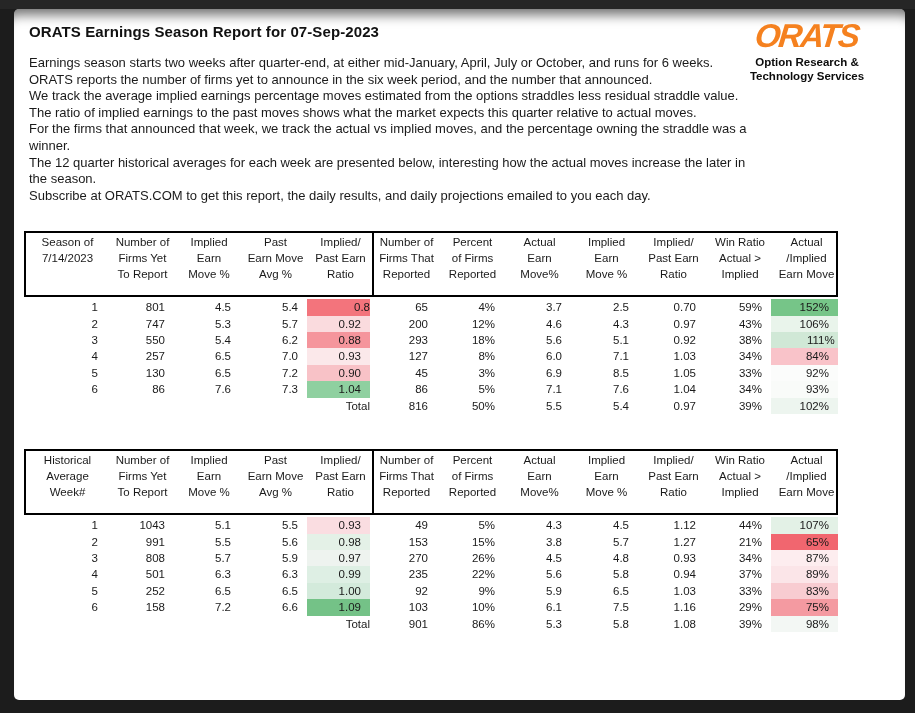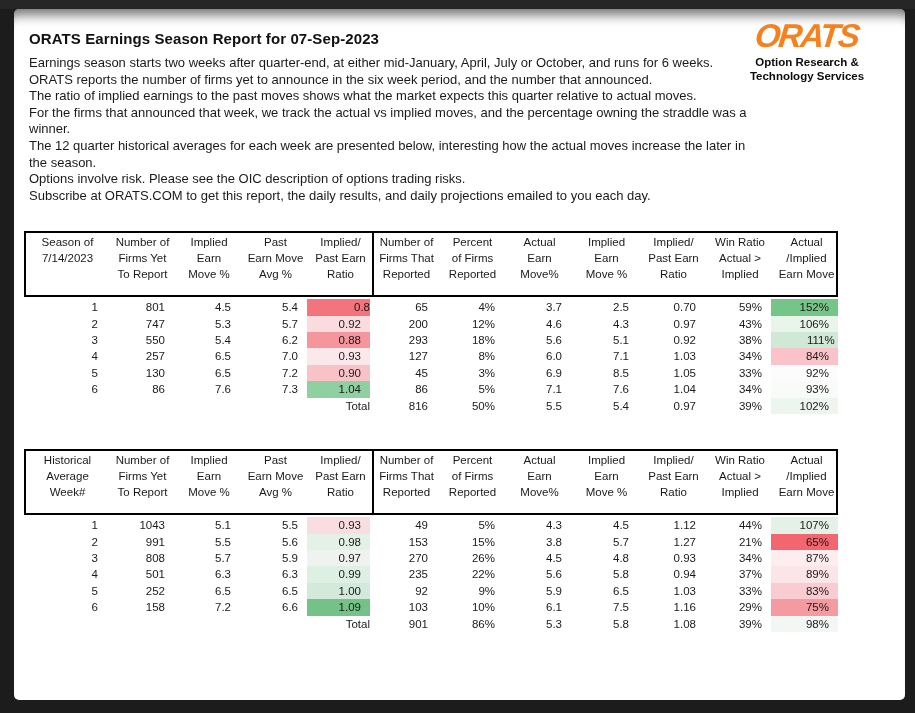--- a/index.html
+++ b/index.html
@@ -9,21 +9,21 @@
     font-family:"Liberation Sans", sans-serif;
     -webkit-font-smoothing:antialiased;
   }
   .backdrop-top{position:absolute;left:0;top:0;width:915px;height:9px;background:#262626;}
   .page{
     position:absolute;left:14px;top:9px;width:891px;height:691px;
     background:#ffffff;border-radius:5px;
     box-shadow: inset 0 16px 12px -10px rgba(0,0,0,0.55);
   }
   .page-title{
-    position:absolute;left:15px;top:21px;
+    position:absolute;left:15px;top:14px;
     font-size:15px;font-weight:bold;color:#111;letter-spacing:0.1px;
   }
   .logo{
     position:absolute;right:28px;top:10px;width:140px;text-align:center;
   }
   .logo-word{
     font-size:33px;font-weight:900;font-style:italic;letter-spacing:-2px;
     transform:skewX(-6deg);display:inline-block;line-height:1.05;
   }
   .logo-caption{
@@ -69,24 +69,24 @@
     <div class="logo-word" style="color: rgb(245, 129, 31);">ORATS</div>
     <div class="logo-caption">
       <div>Option Research &amp;</div>
       <div>Technology Services</div>
     </div>
   </div>
 
   <div class="intro">
       <div>Earnings season starts two weeks after quarter-end, at either mid-January, April, July or October, and runs for 6 weeks.</div>
       <div>ORATS reports the number of firms yet to announce in the six week period, and the number that announced.</div>
+      <div>We track the average implied earnings percentage moves estimated from the options straddles less residual straddle value.</div>
       <div>The ratio of implied earnings to the past moves shows what the market expects this quarter relative to actual moves.</div>
       <div>For the firms that announced that week, we track the actual vs implied moves, and the percentage owning the straddle was a winner.</div>
       <div>The 12 quarter historical averages for each week are presented below, interesting how the actual moves increase the later in the season.</div>
-      <div>Options involve risk. Please see the OIC description of options trading risks.</div>
       <div>Subscribe at ORATS.COM to get this report, the daily results, and daily projections emailed to you each day.</div>
     </div>
 
   <div class="tbl" style="top: 222px;">
     <div class="tbl-header">
         <div class="th">
           <div>Season of</div>
           <div>7/14/2023</div>
           <div>&nbsp;</div>
         </div>

